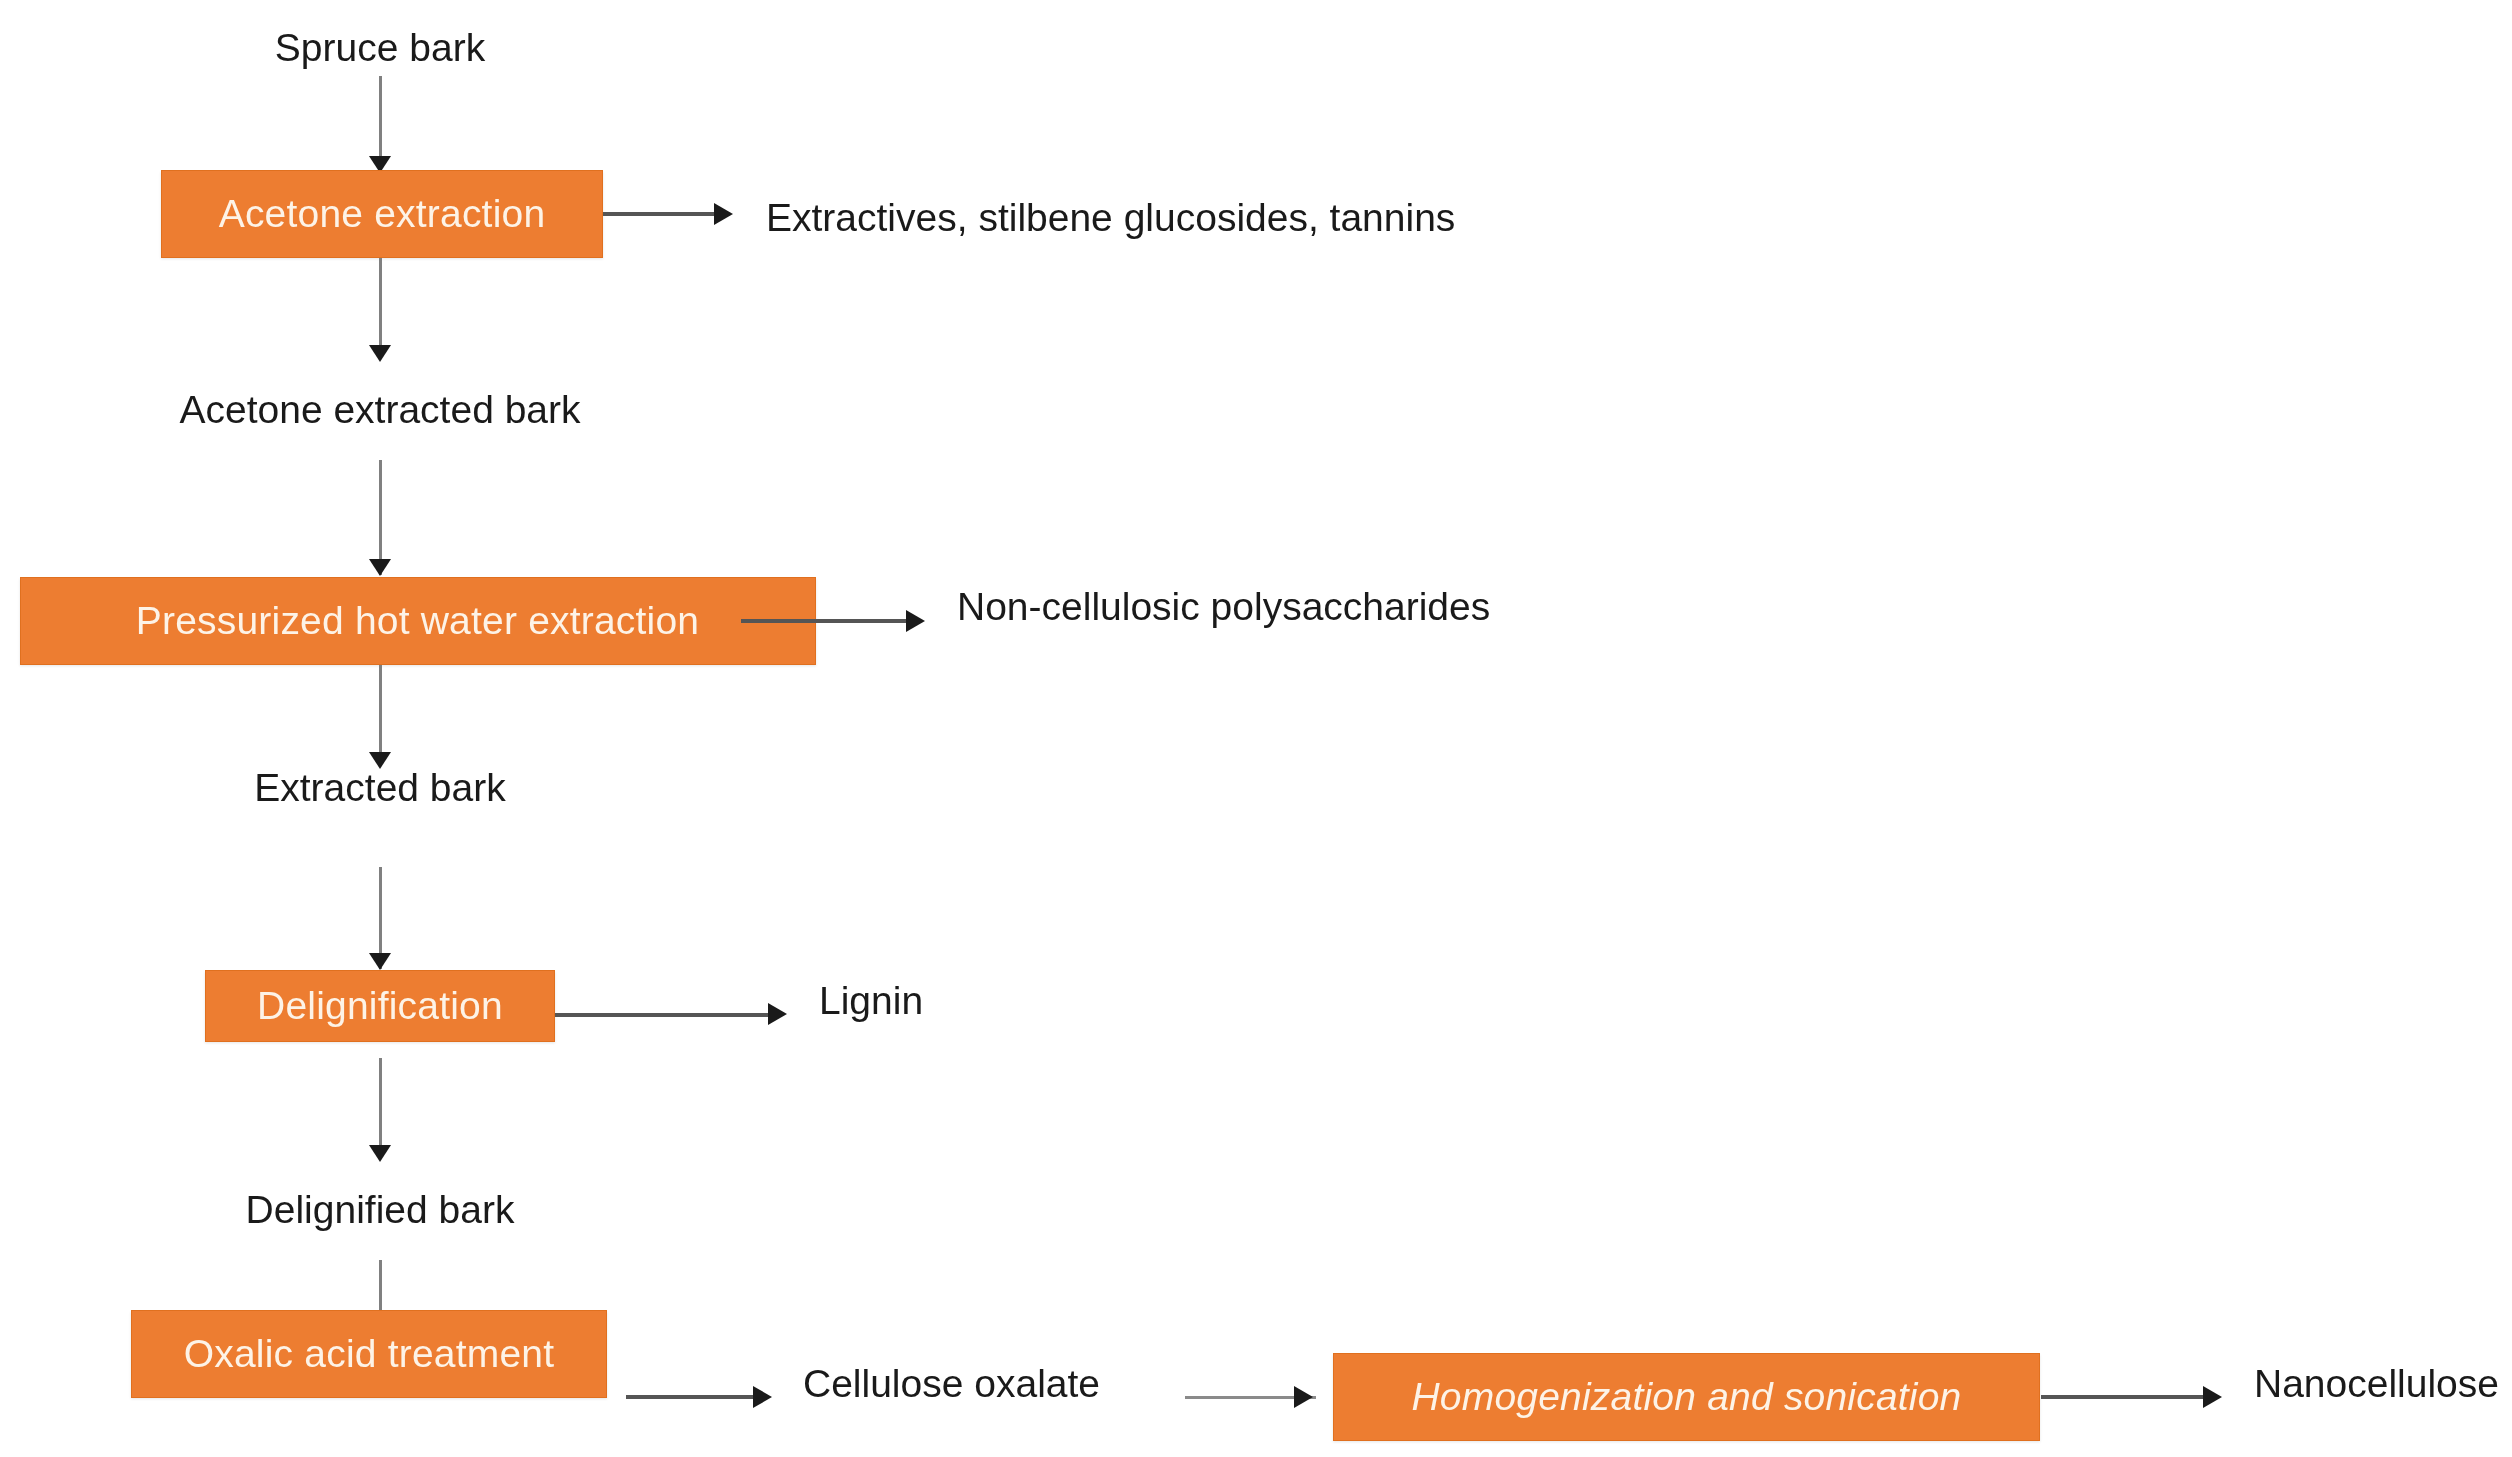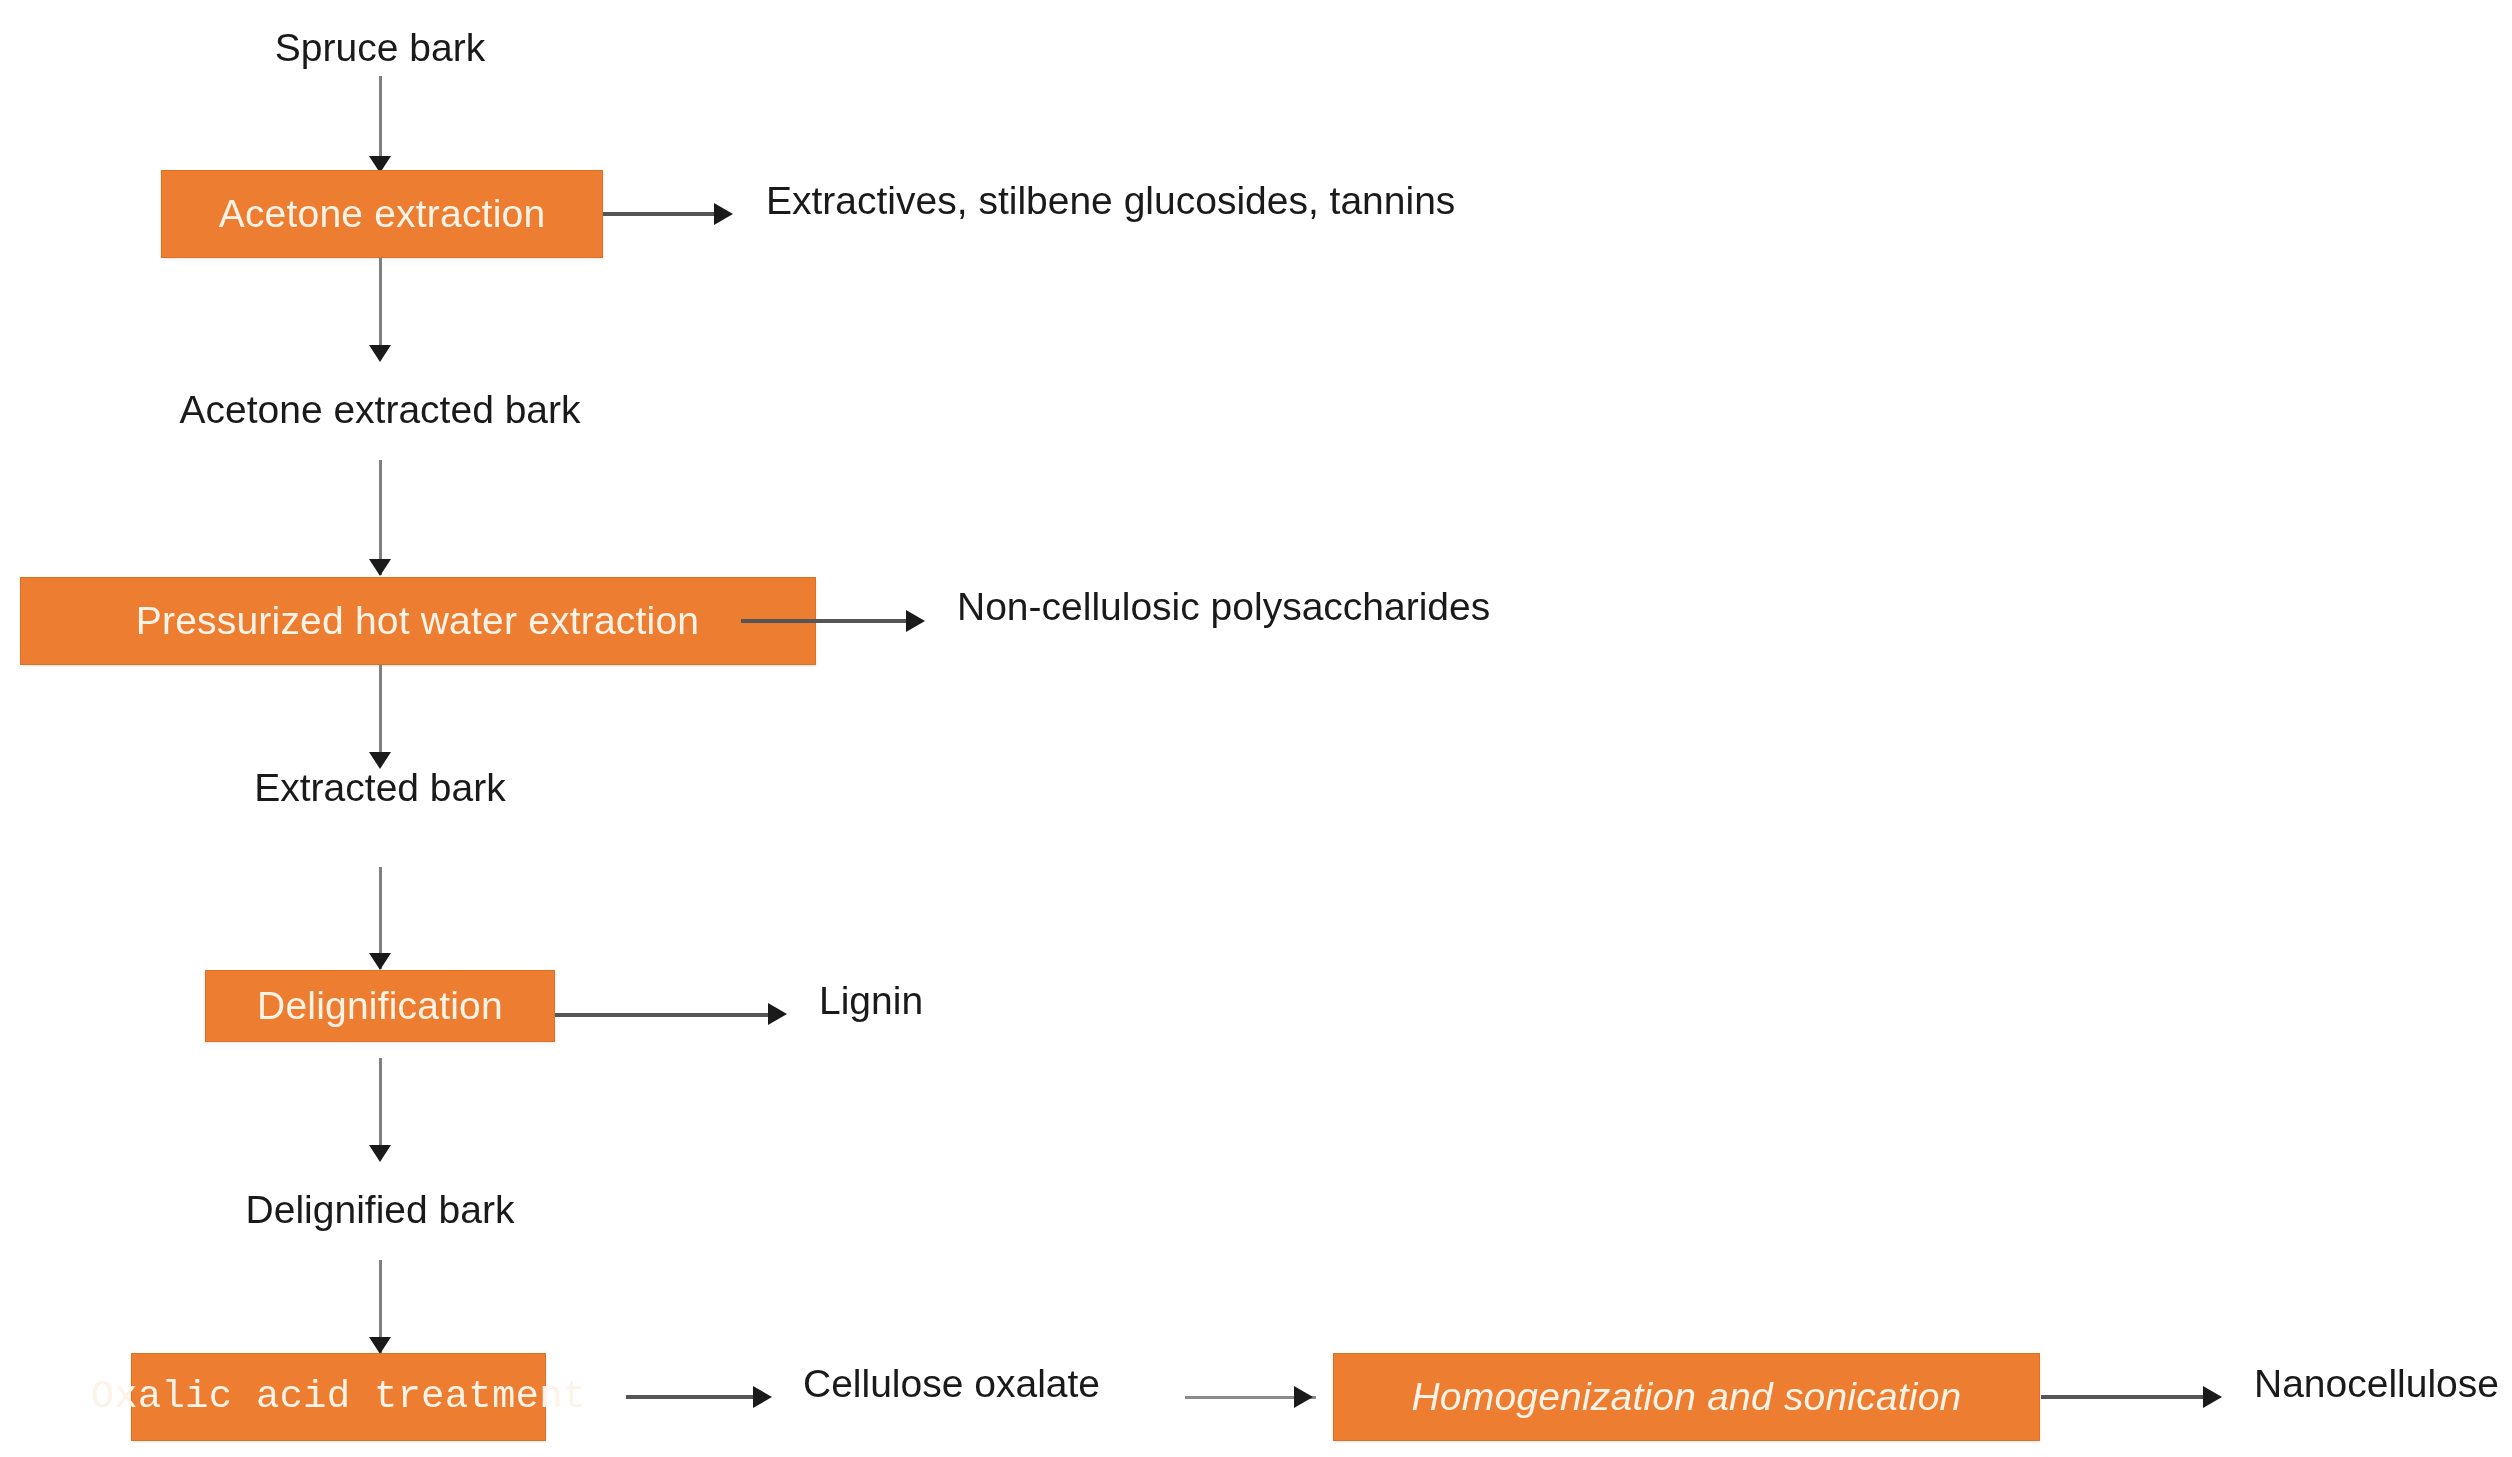--- a/index.html
+++ b/index.html
@@ -92,21 +92,21 @@
 
   <div class="lbl center" style="left:380px; top:5.3px;margin-top:22px;">Spruce bark</div>
 
   <div class="v-line" style="left:379px; top:76px; height:97px;"></div>
   <div class="v-arrowhead" style="left:380px; top:156px;"></div>
 
   <div class="proc-box" style="left:161px; top:170px; width:442px; height:88px;">Acetone extraction</div>
 
   <div class="h-line" style="left:603px; top:212px; width:113px;"></div>
   <div class="h-arrowhead" style="left:714px; top:214px;"></div>
-  <div class="lbl" style="left:766px; top:180px;text-align:center;">Extractives, stilbene glucosides, tannins</div>
+  <div class="lbl" style="left:766px; top:197px;text-align:center;">Extractives, stilbene glucosides, tannins</div>
 
   <div class="v-line" style="left:379px; top:258px; height:97px;"></div>
   <div class="v-arrowhead" style="left:380px; top:345px;"></div>
 
   <div class="lbl center" style="left:380px; top:389px;">Acetone extracted bark</div>
 
   <div class="v-line" style="left:379px; top:460px; height:115px;"></div>
   <div class="v-arrowhead" style="left:380px; top:559px;"></div>
 
   <div class="proc-box" style="left:19.5px; top:577px; width:796px; height:88px;">Pressurized hot water extraction</div>
@@ -130,21 +130,21 @@
   <div class="lbl" style="left:819px; top:980px;">Lignin</div>
 
   <div class="v-line" style="left:379px; top:1058px; height:97px;"></div>
   <div class="v-arrowhead" style="left:380px; top:1145px;"></div>
 
   <div class="lbl center" style="left:380px; top:1189px;">Delignified bark</div>
 
   <div class="v-line" style="left:379px; top:1260px; height:93px;"></div>
   <div class="v-arrowhead" style="left:380px; top:1337px;"></div>
 
-  <div class="proc-box" style="left:131px; top:1353px; width:415px; height:88px;font-family:Liberation Mono, monospace;">Oxalic acid treatment</div>
+  <div class="proc-box" style="left:131px; top:1310px; width:476px; height:88px;">Oxalic acid treatment</div>
 
   <div class="h-line" style="left:626px; top:1395px; width:128px;"></div>
   <div class="h-arrowhead" style="left:753px; top:1397px;"></div>
 
   <div class="lbl" style="left:803px; top:1363px;">Cellulose oxalate</div>
 
   <div class="h-line thin" style="left:1185px; top:1396px; width:131px;"></div>
   <div class="h-arrowhead" style="left:1294px; top:1397px;"></div>
 
   <div class="proc-box" style="left:1333px; top:1353px; width:707px; height:88px;font-style:italic;">Homogenization and sonication</div>

